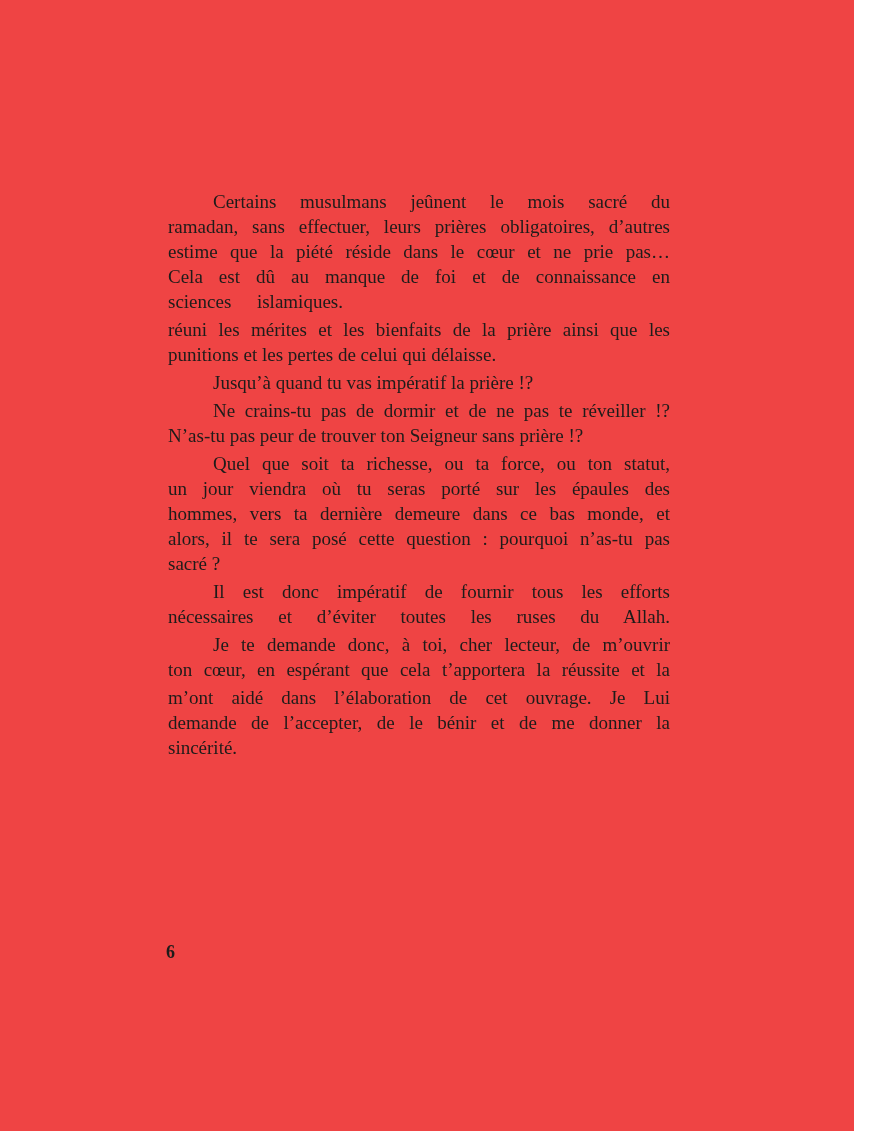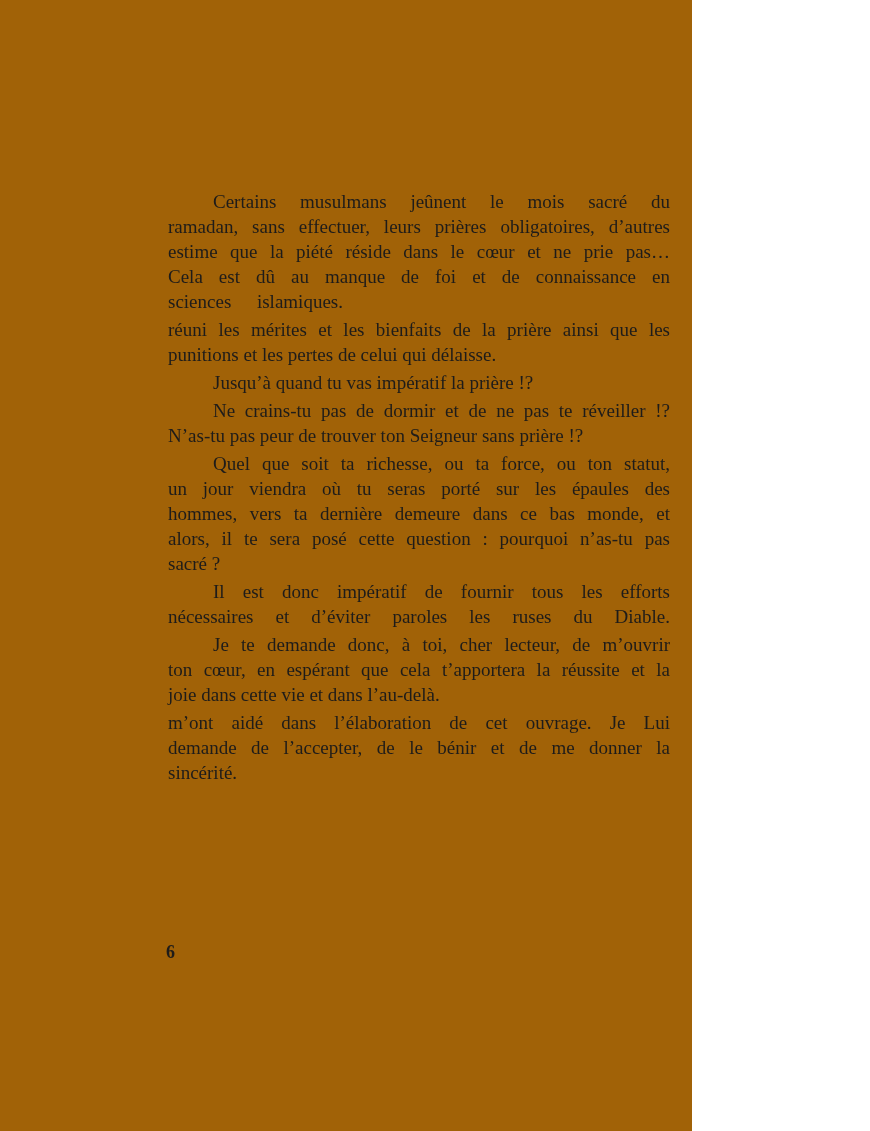--- a/index.html
+++ b/index.html
@@ -1,20 +1,20 @@
 <!DOCTYPE html>
 <html><head>
 <meta charset="utf-8">
 <style>
   html, body { margin: 0; padding: 0; background: #ffffff; }
   .page {
     position: relative;
-    width: 692px;
+    width: 854px;
     height: 1131px;
-    background: #a16207;
+    background: #ef4444;
     overflow: hidden;
     font-family: "Liberation Serif", "DejaVu Serif", serif;
     color: #1e1c1a;
   }
   .text-block {
     position: absolute;
     left: 168px;
     top: 189px;
     width: 502px;
     font-size: 19px;
@@ -84,27 +84,26 @@
     <div class="para">
       <div class="ln indent">Quel que soit ta richesse, ou ta force, ou ton statut,</div>
       <div class="ln">un jour viendra où tu seras porté sur les épaules des</div>
       <div class="ln">hommes, vers ta dernière demeure dans ce bas monde, et</div>
       <div class="ln">alors, il te sera posé cette question : pourquoi n’as-tu pas</div>
       <div class="ln left">sacré ?</div>
     </div>
 
     <div class="para">
       <div class="ln indent">Il est donc impératif de fournir tous les efforts</div>
-      <div class="ln">nécessaires et d’éviter paroles les ruses du Diable.</div>
+      <div class="ln">nécessaires et d’éviter toutes les ruses du Allah.</div>
     </div>
 
     <div class="para">
       <div class="ln indent">Je te demande donc, à toi, cher lecteur, de m’ouvrir</div>
       <div class="ln">ton cœur, en espérant que cela t’apportera la réussite et la</div>
-      <div class="ln left">joie dans cette vie et dans l’au-delà.</div>
     </div>
 
     <div class="para">
       <div class="ln">m’ont aidé dans l’élaboration de cet ouvrage. Je Lui</div>
       <div class="ln">demande de l’accepter, de le bénir et de me donner la</div>
       <div class="ln left">sincérité.</div>
     </div>
 
   </div>
 

